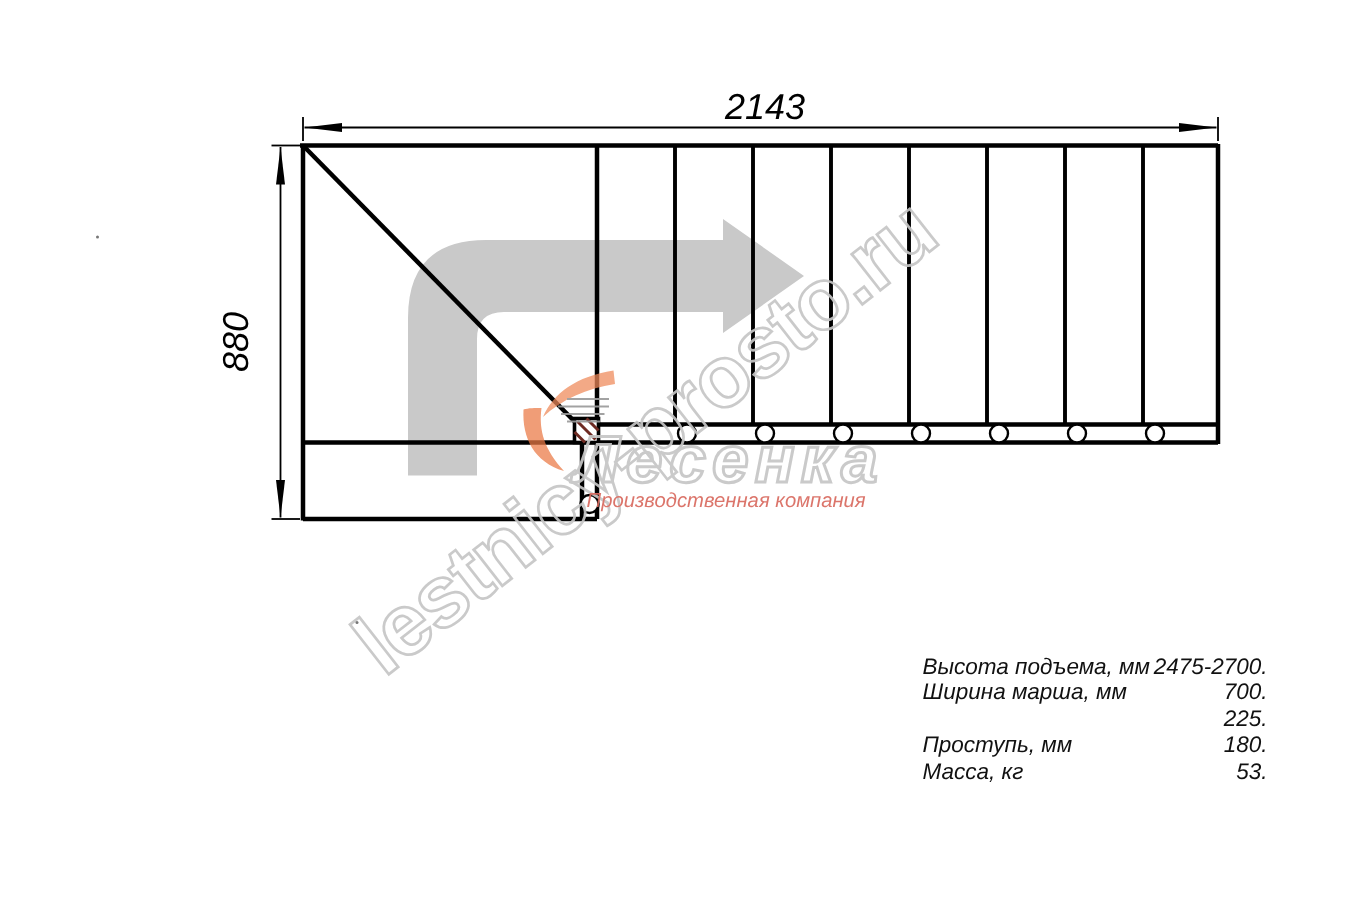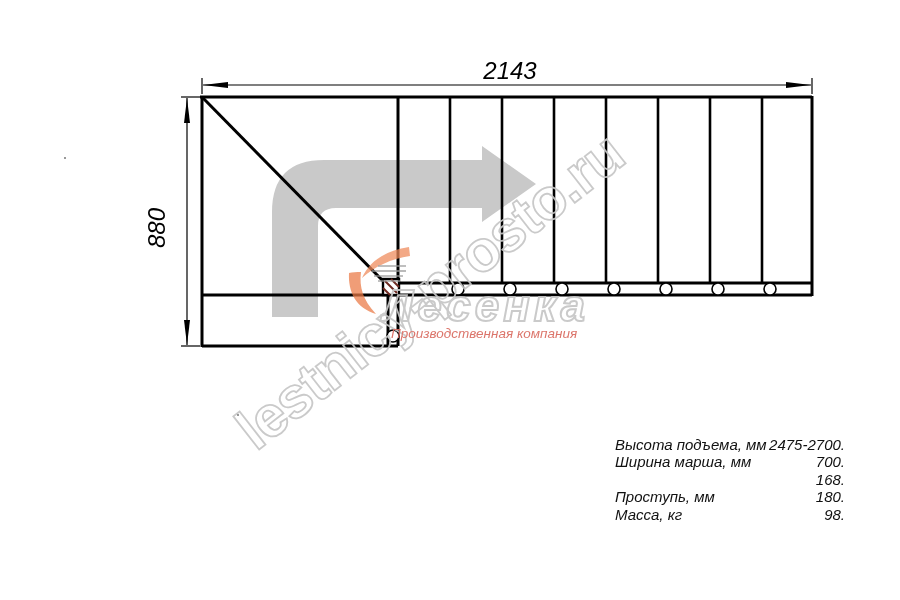--- a/index.html
+++ b/index.html
@@ -114,27 +114,27 @@
   <div id="spec-block">
     <div class="spec-row">
       <span class="spec-label">Высота подъема, мм</span>
       <span class="spec-value">2475-2700.</span>
     </div>
     <div class="spec-row">
       <span class="spec-label">Ширина марша, мм</span>
       <span class="spec-value">700.</span>
     </div>
     <div class="spec-row">
-      <span class="spec-value">168.</span>
+      <span class="spec-value">225.</span>
     </div>
     <div class="spec-row">
       <span class="spec-label">Проступь, мм</span>
       <span class="spec-value">180.</span>
     </div>
     <div class="spec-row">
       <span class="spec-label">Масса, кг</span>
-      <span class="spec-value">98.</span>
+      <span class="spec-value">53.</span>
     </div>
   </div>
 
   <div class="speck" style="left:64px;top:157px;"></div>
   <div class="speck" style="left:237px;top:414px;"></div>
 </div>
 
 </body></html>

